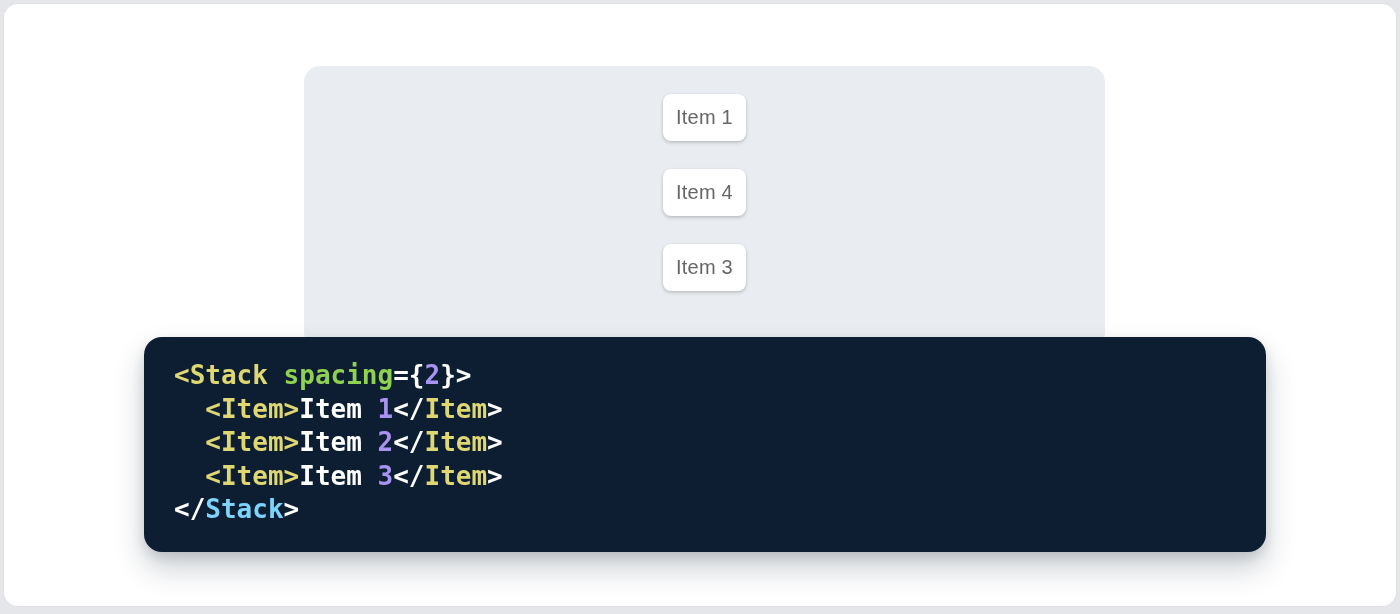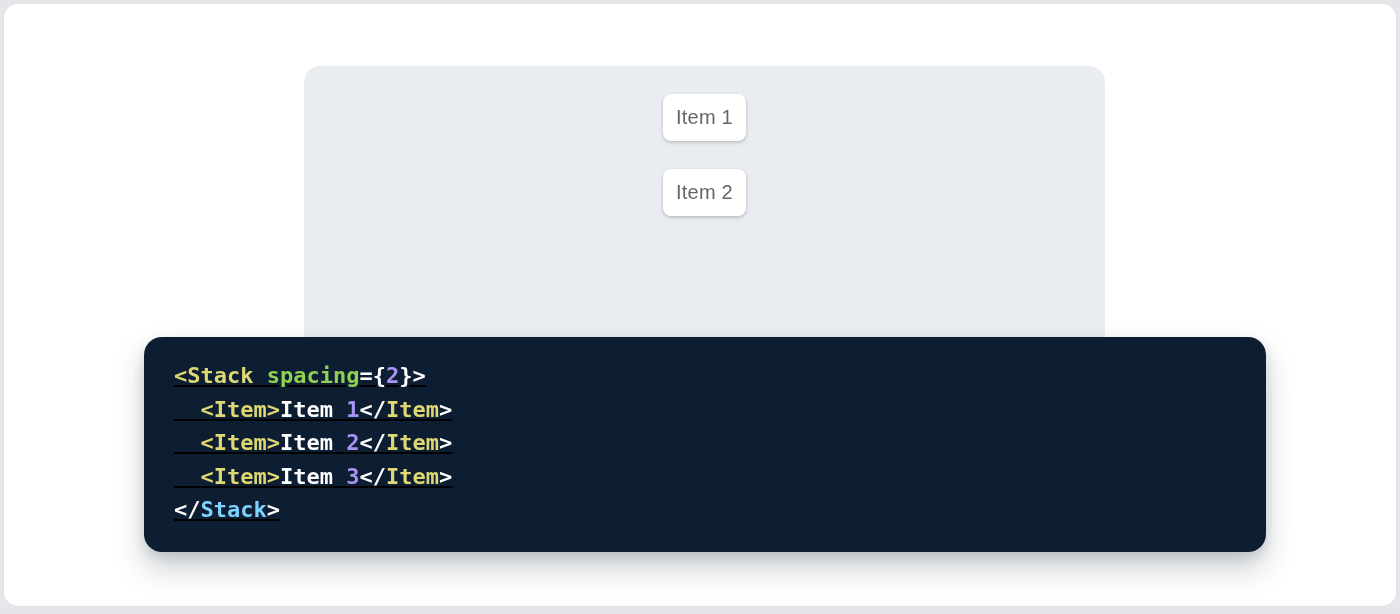--- a/index.html
+++ b/index.html
@@ -60,37 +60,37 @@
     width: 1122px;
     height: 215px;
     box-sizing: border-box;
     border-radius: 18px;
     background: #0d1e33;
     padding: 22px 30px 0 30px;
     box-shadow: 0 16px 30px rgba(13,30,51,0.22), 0 5px 12px rgba(13,30,51,0.12);
   }
   .code-line {
     font-family: "DejaVu Sans Mono", "Liberation Mono", monospace;
-    font-size: 22px;
+    font-size: 26px;
     font-weight: 600;
     line-height: 33.5px;
     white-space: pre;
-    text-decoration: underline;
   }
 </style>
 </head>
 <body style="background: rgb(228, 230, 233);">
 
 <div class="viewport">
   <div class="surface" style="background: rgb(255, 255, 255);">
 
     <div class="demo-panel" style="background: rgb(233, 236, 240);">
       <div class="stack">
         <div class="item-card" style="color: rgb(102, 102, 102); background: rgb(255, 255, 255);">Item 1</div>
-        <div class="item-card" style="color: rgb(102, 102, 102); background: rgb(255, 255, 255);">Item 2</div>
+        <div class="item-card" style="color: rgb(102, 102, 102); background: rgb(255, 255, 255);">Item 4</div>
+        <div class="item-card" style="color: rgb(102, 102, 102); background: rgb(255, 255, 255);">Item 3</div>
       </div>
     </div>
 
     <div class="code-block" style="background: rgb(13, 30, 51);">
       <div>
           <div class="code-line"><span style="color: rgb(222, 215, 114);">&lt;Stack </span><span style="color: rgb(143, 210, 81);">spacing</span><span style="color: rgb(255, 255, 255);">={</span><span style="color: rgb(168, 147, 242);">2</span><span style="color: rgb(255, 255, 255);">}&gt;</span></div>
           <div class="code-line"><span style="color: rgb(255, 255, 255);">  </span><span style="color: rgb(222, 215, 114);">&lt;Item&gt;</span><span style="color: rgb(255, 255, 255);">Item </span><span style="color: rgb(168, 147, 242);">1</span><span style="color: rgb(255, 255, 255);">&lt;/</span><span style="color: rgb(222, 215, 114);">Item</span><span style="color: rgb(255, 255, 255);">&gt;</span></div>
           <div class="code-line"><span style="color: rgb(255, 255, 255);">  </span><span style="color: rgb(222, 215, 114);">&lt;Item&gt;</span><span style="color: rgb(255, 255, 255);">Item </span><span style="color: rgb(168, 147, 242);">2</span><span style="color: rgb(255, 255, 255);">&lt;/</span><span style="color: rgb(222, 215, 114);">Item</span><span style="color: rgb(255, 255, 255);">&gt;</span></div>
           <div class="code-line"><span style="color: rgb(255, 255, 255);">  </span><span style="color: rgb(222, 215, 114);">&lt;Item&gt;</span><span style="color: rgb(255, 255, 255);">Item </span><span style="color: rgb(168, 147, 242);">3</span><span style="color: rgb(255, 255, 255);">&lt;/</span><span style="color: rgb(222, 215, 114);">Item</span><span style="color: rgb(255, 255, 255);">&gt;</span></div>
           <div class="code-line"><span style="color: rgb(255, 255, 255);">&lt;/</span><span style="color: #7dd3fc;">Stack</span><span style="color: rgb(255, 255, 255);">&gt;</span></div>

